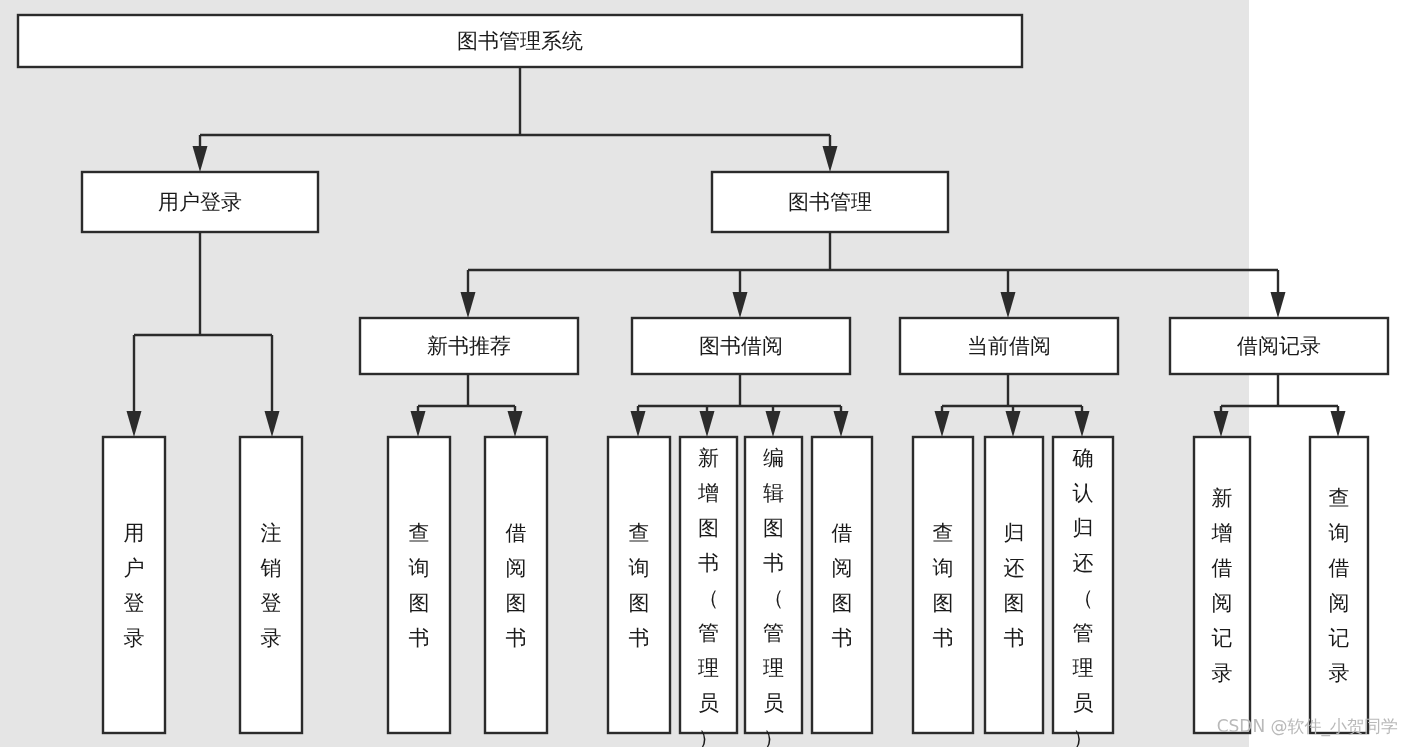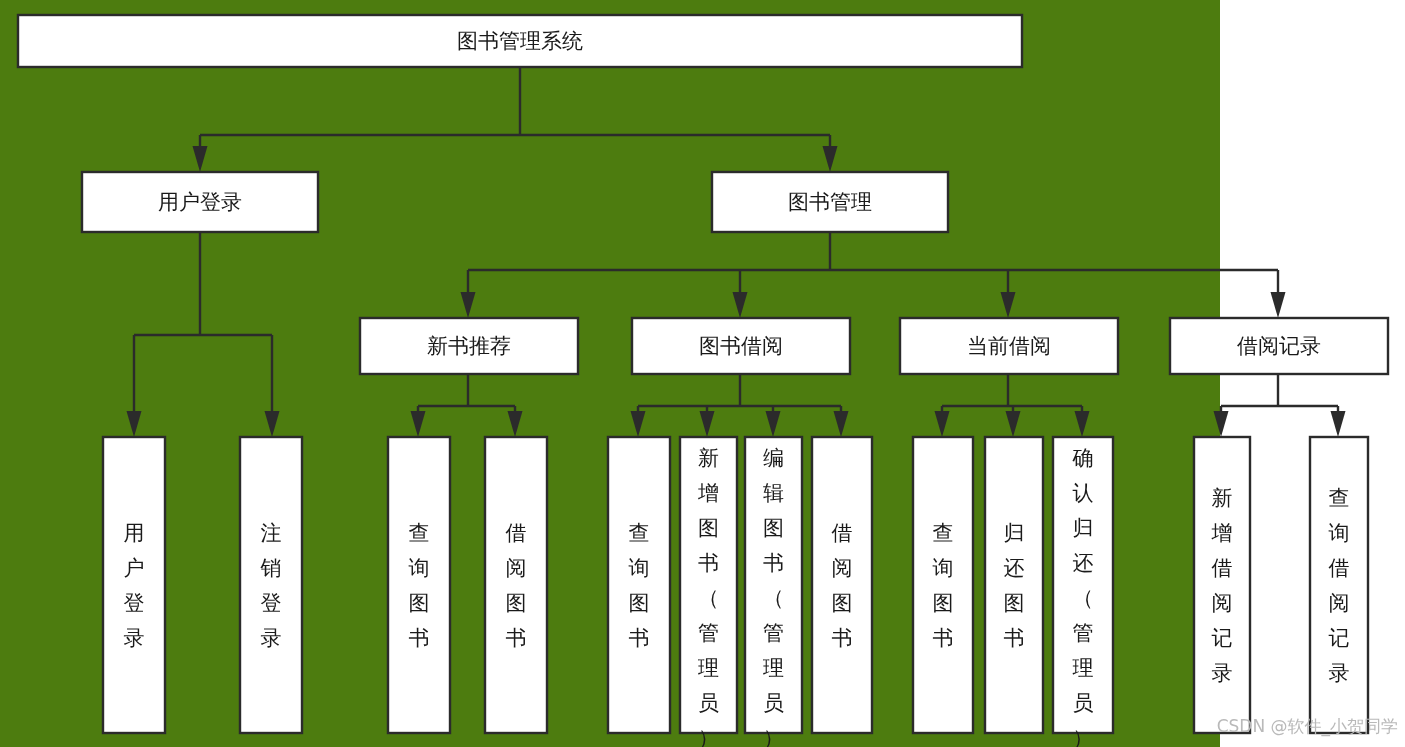--- a/index.html
+++ b/index.html
@@ -10,21 +10,22 @@
   body {
     width: 1405px;
     height: 747px;
     overflow: hidden;
     font-family: "DejaVu Sans", "Liberation Sans", sans-serif;
   }
   #diagram-root {
     position: relative;
     width: 1220px;
     height: 747px;
-    background: #4d7c0f;
+    background: #e5e5e5;
+    padding-left: 29px;
   }
   svg#flow {
     position: absolute;
     left: 0;
     top: 0;
     width: 1405px;
     height: 747px;
     display: block;
   }
   .node-rect {

